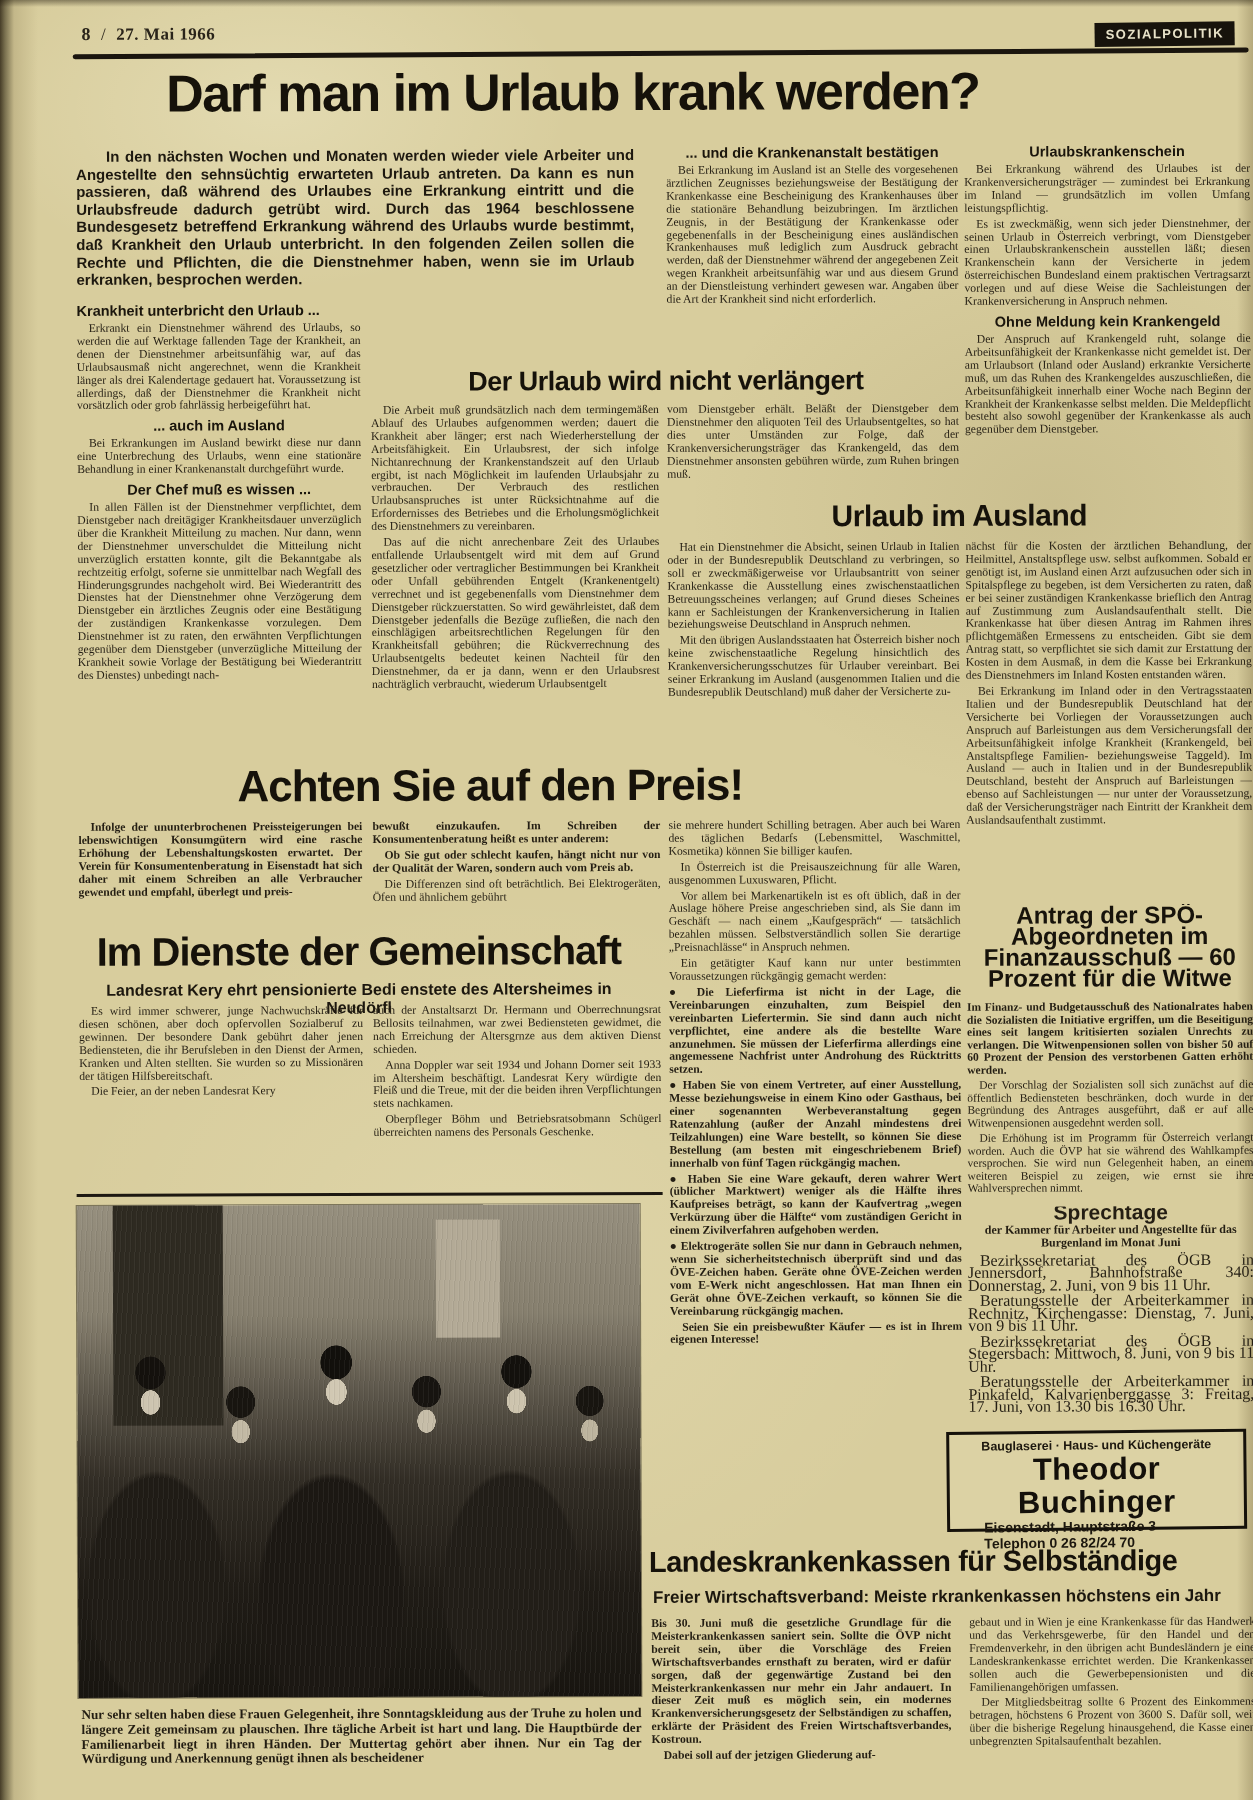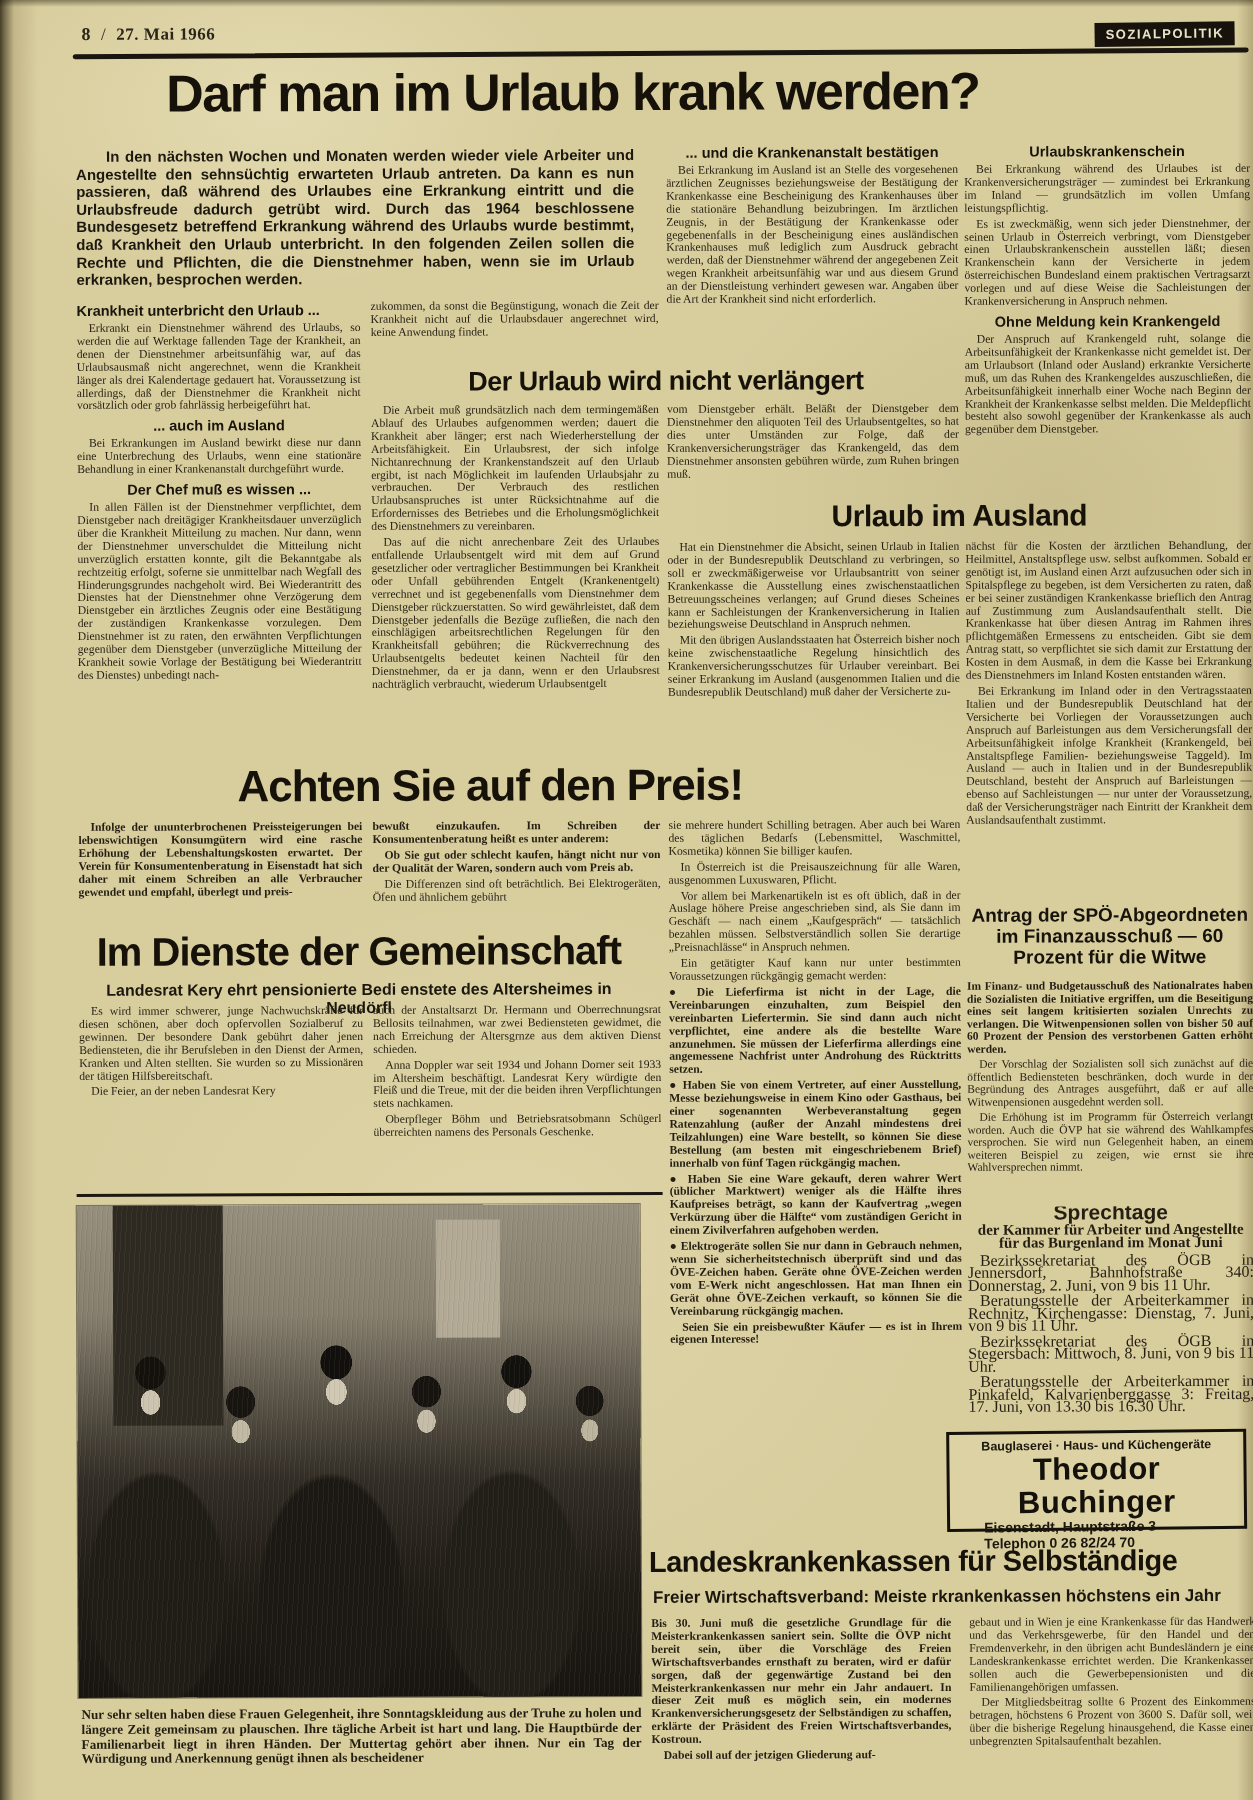--- a/index.html
+++ b/index.html
@@ -55,26 +55,26 @@
   .ne-a{left:372px;top:404px;width:288px;max-height:352px;overflow:hidden;}
   .ne-b{left:668px;top:404px;width:292px;}
   .ab-a{left:668px;top:542px;width:292px;}
   .ab-b{left:966px;top:542px;width:286px;max-height:360px;overflow:hidden;}
   .pr-1{left:78px;top:820px;width:284px;max-height:106px;overflow:hidden;}
   .pr-2{left:372px;top:820px;width:288px;max-height:106px;overflow:hidden;}
   .pr-3{left:668px;top:820px;width:292px;max-height:722px;overflow:hidden;}
   .gm-1{left:78px;top:1004px;width:284px;max-height:184px;overflow:hidden;}
   .gm-2{left:372px;top:1004px;width:288px;max-height:184px;overflow:hidden;}
   .sp{left:966px;top:906px;width:286px;max-height:296px;overflow:hidden;}
-  .sp h3{font-family:"Liberation Sans",sans-serif;font-weight:700;font-size:19px;line-height:21px;
+  .sp h3{font-family:"Liberation Sans",sans-serif;font-weight:700;font-size:24px;line-height:21px;
          margin:0 0 8px;text-align:center;color:#17130b;}
   .sp .col-inner p{font-size:11.5px;line-height:12.5px;}
   .st{left:966px;top:1208px;width:286px;max-height:220px;overflow:hidden;}
   .st h3{font-family:"Liberation Sans",sans-serif;font-weight:700;font-size:21px;margin:0 0 4px;text-align:center;}
-  .st .sthead{font-weight:700;text-align:center;font-size:15px;line-height:13.5px;margin:0 2px 4px;text-indent:0;}
+  .st .sthead{font-weight:700;text-align:center;font-size:12px;line-height:13.5px;margin:0 2px 4px;text-indent:0;}
   .st p{font-size:16px;line-height:12.5px;}
   .sb-1{left:648px;top:1618px;width:300px;max-height:180px;overflow:hidden;}
   .sb-2{left:966px;top:1618px;width:286px;max-height:180px;overflow:hidden;}
   
   .ad{left:944px;top:1432px;width:300px;height:100px;border:3px solid #15110a;background:rgba(255,250,225,.12);
       box-sizing:border-box;padding:5px 10px 0 10px;transform:rotate(-0.4deg);}
   .ad .tag{font-family:"Liberation Sans",sans-serif;font-weight:700;font-size:12.5px;text-align:center;color:#1c170e;}
   .ad .name{font-family:"Liberation Sans",sans-serif;font-weight:700;font-size:31px;letter-spacing:.5px;
             text-align:center;line-height:1.05;color:#14100a;margin-top:1px;}
   .ad .addr,.ad .tel{font-family:"Liberation Sans",sans-serif;font-weight:700;font-size:14px;line-height:16px;
@@ -138,23 +138,20 @@
 
   <div class="abs col c1">
     <h4 class="left">Krankheit unterbricht den Urlaub ...</h4>
     <p>Erkrankt ein Dienstnehmer während des Urlaubs, so werden die auf Werktage fallenden Tage der Krankheit, an denen der Dienstnehmer arbeitsunfähig war, auf das Urlaubsausmaß nicht angerechnet, wenn die Krankheit länger als drei Kalendertage gedauert hat. Voraussetzung ist allerdings, daß der Dienstnehmer die Krankheit nicht vorsätzlich oder grob fahrlässig herbeigeführt hat.</p>
     <h4>... auch im Ausland</h4>
     <p>Bei Erkrankungen im Ausland bewirkt diese nur dann eine Unterbrechung des Urlaubs, wenn eine stationäre Behandlung in einer Krankenanstalt durchgeführt wurde.</p>
     <h4>Der Chef muß es wissen ...</h4>
     <p>In allen Fällen ist der Dienstnehmer verpflichtet, dem Dienstgeber nach dreitägiger Krankheitsdauer unverzüglich über die Krankheit Mitteilung zu machen. Nur dann, wenn der Dienstnehmer unverschuldet die Mitteilung nicht unverzüglich erstatten konnte, gilt die Bekanntgabe als rechtzeitig erfolgt, soferne sie unmittelbar nach Wegfall des Hinderungsgrundes nachgeholt wird. Bei Wiederantritt des Dienstes hat der Dienstnehmer ohne Verzögerung dem Dienstgeber ein ärztliches Zeugnis oder eine Bestätigung der zuständigen Krankenkasse vorzulegen. Dem Dienstnehmer ist zu raten, den erwähnten Verpflichtungen gegenüber dem Dienstgeber (unverzügliche Mitteilung der Krankheit sowie Vorlage der Bestätigung bei Wiederantritt des Dienstes) unbedingt nach-</p>
   </div>
 
-  <div class="abs col c2top">
-    <p class="ni">zukommen, da sonst die Begünstigung, wonach die Zeit der Krankheit nicht auf die Urlaubsdauer angerechnet wird, keine Anwendung findet.</p>
-  </div>
 
   <div class="abs hl hl-notext">Der Urlaub wird nicht verlängert</div>
   <div class="abs col ne-a">
     <p>Die Arbeit muß grundsätzlich nach dem termingemäßen Ablauf des Urlaubes aufgenommen werden; dauert die Krankheit aber länger; erst nach Wiederherstellung der Arbeitsfähigkeit. Ein Urlaubsrest, der sich infolge Nichtanrechnung der Krankenstandszeit auf den Urlaub ergibt, ist nach Möglichkeit im laufenden Urlaubsjahr zu verbrauchen. Der Verbrauch des restlichen Urlaubsanspruches ist unter Rücksichtnahme auf die Erfordernisses des Betriebes und die Erholungsmöglichkeit des Dienstnehmers zu vereinbaren.</p>
     <p>Das auf die nicht anrechenbare Zeit des Urlaubes entfallende Urlaubsentgelt wird mit dem auf Grund gesetzlicher oder vertraglicher Bestimmungen bei Krankheit oder Unfall gebührenden Entgelt (Krankenentgelt) verrechnet und ist gegebenenfalls vom Dienstnehmer dem Dienstgeber rückzuerstatten. So wird gewährleistet, daß dem Dienstgeber jedenfalls die Bezüge zufließen, die nach den einschlägigen arbeitsrechtlichen Regelungen für den Krankheitsfall gebühren; die Rückverrechnung des Urlaubsentgelts bedeutet keinen Nachteil für den Dienstnehmer, da er ja dann, wenn er den Urlaubsrest nachträglich verbraucht, wiederum Urlaubsentgelt</p>
   </div>
   <div class="abs col ne-b">
     <p class="ni">vom Dienstgeber erhält. Beläßt der Dienstgeber dem Dienstnehmer den aliquoten Teil des Urlaubsentgeltes, so hat dies unter Umständen zur Folge, daß der Krankenversicherungsträger das Krankengeld, das dem Dienstnehmer ansonsten gebühren würde, zum Ruhen bringen muß.</p>
   </div>
 

